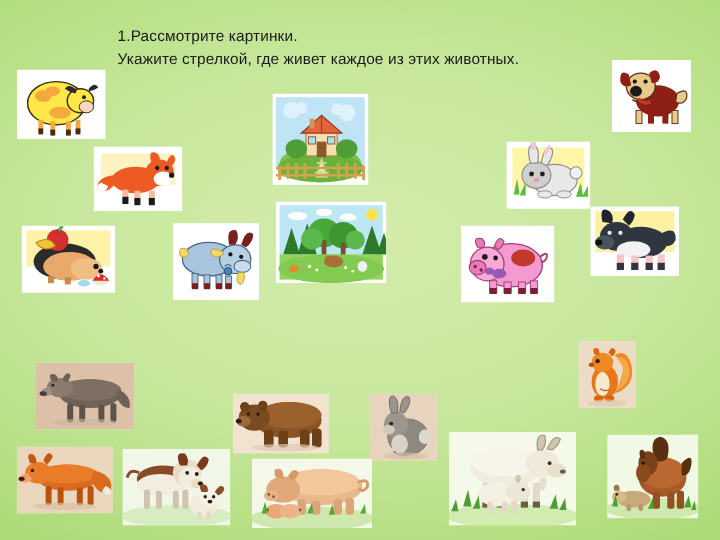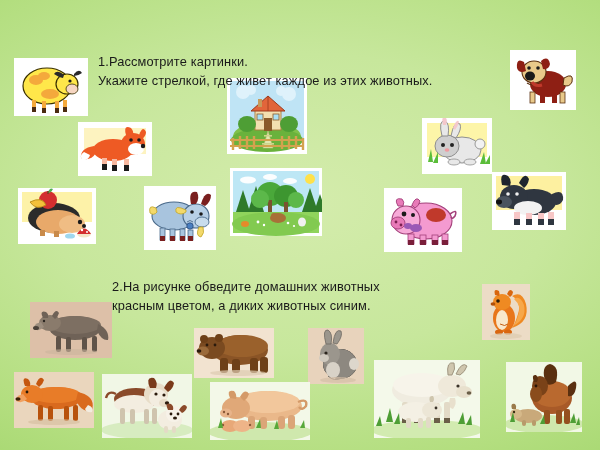--- a/index.html
+++ b/index.html
@@ -26,21 +26,21 @@
   .instr {
     position: absolute;
     color: #1a1a1a;
     font-size: 12.8px;
     line-height: 1.52;
     letter-spacing: 0.01em;
     white-space: pre-line;
     text-align: left;
     z-index: 40;
   }
-  #instr1 { left: 98px; top: 20px; margin-top: 32px; }
+  #instr1 { left: 98px; top: 20px; }
   #instr2 { left: 112px; top: 277px; }
 
   
   .card {
     position: absolute;
     box-sizing: border-box;
     overflow: hidden;
     z-index: 20;
   }
   .card .frame {
@@ -54,22 +54,20 @@
   .card svg { display: block; width: 100%; height: 100%; }
 </style>
 </head>
 <body>
 
 <div id="slide">
 
   <div class="instr" id="instr1">1.Рассмотрите картинки.
 Укажите стрелкой, где живет каждое из этих животных.</div>
 
-  <div class="instr" id="instr2">2.На рисунке обведите домашних животных
-красным цветом, а диких животных синим.</div>
 
   <div class="card" style="left:14px;top:58px;width:74px;height:58px;">
     <div class="frame">
       <svg viewBox="0 0 74 58">
         <rect width="74" height="58" fill="#fff"></rect>
         <ellipse cx="33" cy="28" rx="24" ry="18" fill="#ffe74a" stroke="#3a3000" stroke-width="1.2"></ellipse>
         <ellipse cx="22" cy="22" rx="7" ry="5" fill="#f4a93c"></ellipse>
         <ellipse cx="36" cy="36" rx="9" ry="5" fill="#f4a93c"></ellipse>
         <ellipse cx="30" cy="18" rx="6" ry="4" fill="#f4a93c"></ellipse>
         <ellipse cx="53" cy="26" rx="11" ry="10" fill="#ffe74a" stroke="#3a3000" stroke-width="1.2"></ellipse>

